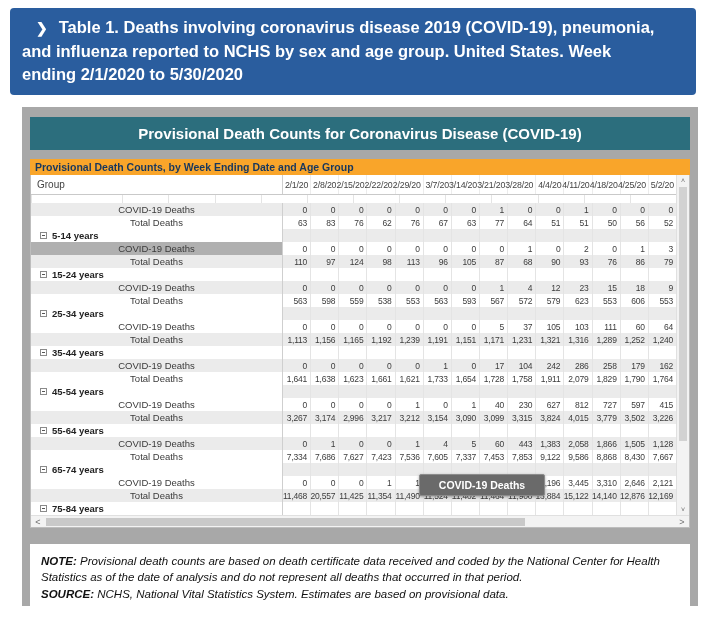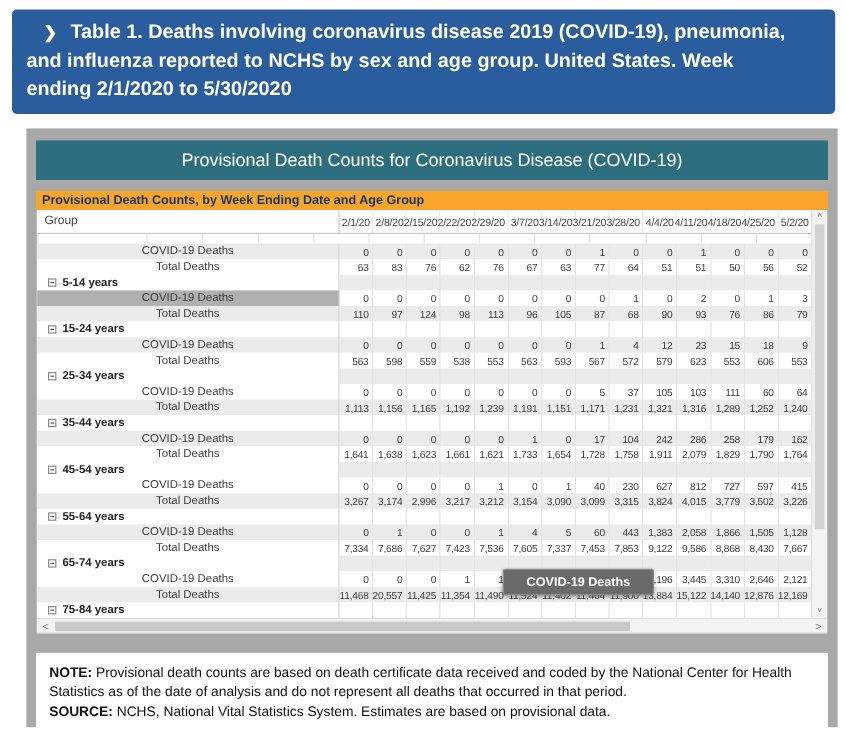--- a/index.html
+++ b/index.html
@@ -10,21 +10,21 @@
   .banner { position:absolute; left:10px; top:8px; width:686px; min-height:85px;
     background:#2a5d9e; border-radius:4px; color:#fff; font-weight:bold;
     font-size:16.5px; line-height:1.43; padding:8px 32px 8px 12px; }
   .banner .chev { display:inline-block; margin:0 11px 0 14px; font-size:14px; }
 
   
   .panel { position:absolute; left:22px; top:107px; width:676px; height:499px;
     background:#a8a8a8; }
 
   .tealbar { margin:10px 8px 0 8px; height:33px; background:#2c6e7d; color:#fff;
-    font-size:15px; font-weight:400; display:flex; align-items:center; justify-content:center; }
+    font-size:15px; font-weight:700; display:flex; align-items:center; justify-content:center; }
 
   .widget { margin:9px 8px 0 8px; width:660px; }
   .orangebar { height:16px; background:#f9a52a; color:#17375e; font-weight:bold;
     font-size:10.5px; display:flex; align-items:center; padding-left:5px;text-align:right; }
 
   .table { position:relative; background:#fff; border:1px solid #bdbdbd; border-top:none; }
   .tmain { display:flex;justify-content:center; }
   .tcols { flex:1 1 auto; min-width:0; }
 
   .thead { display:flex; height:20px; border-bottom:1px solid #c9c9c9; background:#fff; }
@@ -65,21 +65,21 @@
   .hthumb { position:absolute; left:1px; top:2px; height:8px; width:76%; background:#c9c9c9; }
 
   
   .ttip { position:absolute; left:388px; top:299px; width:126px; height:22px;
     background:#6a6a6a; border:1px solid #8c8c8c; border-radius:2px; color:#fff;
     font-size:10.5px; font-weight:bold; display:flex; align-items:center;
     justify-content:center; z-index:5; box-shadow:0 1px 3px rgba(0,0,0,.35); }
 
   
   .notebox { margin:16px 8px 0 8px; background:#fff; padding:9px 11px;
-    font-size:11.5px; color:#111; line-height:1.42; }
+    font-size:11.5px; color:#111; line-height:1.42;font-style:italic; }
   .notebox b { font-weight:bold; }
 </style>
 </head>
 <body>
 
 <div class="banner">
   <span class="chev">❯</span><span>Table 1. Deaths involving coronavirus disease 2019 (COVID-19), pneumonia, and influenza reported to NCHS by sex and age group. United States. Week ending 2/1/2020 to 5/30/2020</span>
 </div>
 
 <div class="panel">

